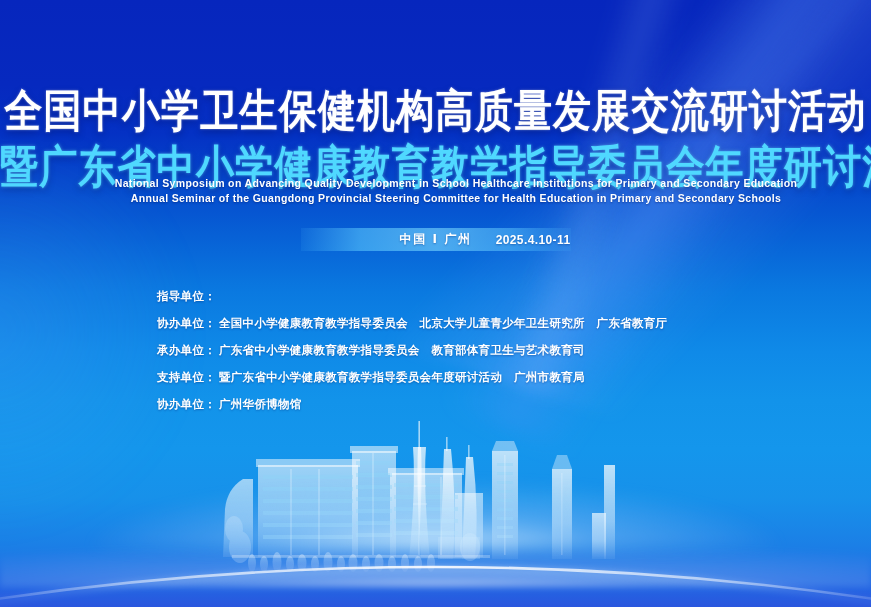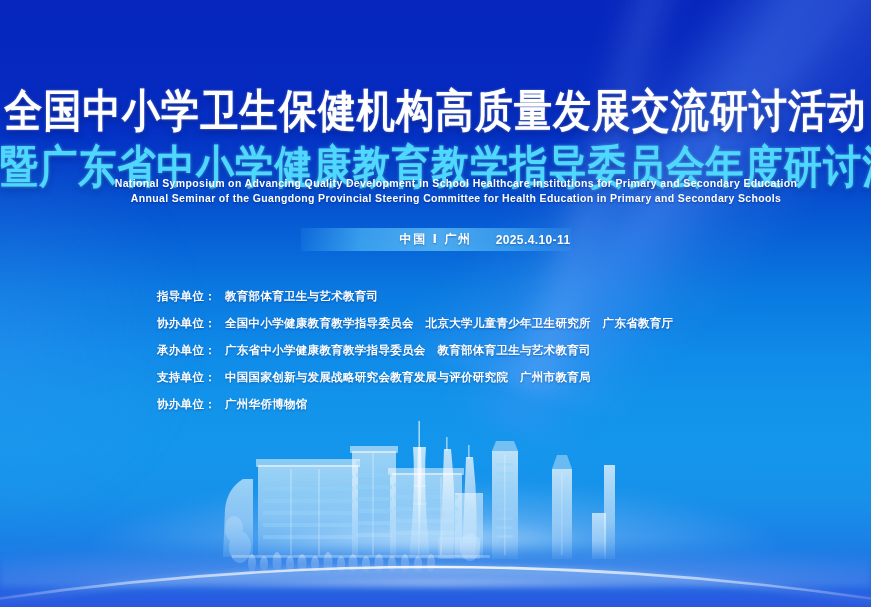--- a/index.html
+++ b/index.html
@@ -177,21 +177,21 @@
   }
   .org-label, .org-value {
     color:#ffffff;
     font-family:"DejaVu Sans","Liberation Sans", sans-serif;
     font-weight:bold;
     font-size:11.5px;
     line-height:16px;
     letter-spacing:0.3px;
     text-shadow:0 1px 2px rgba(0,35,115,0.42);
   }
-  .org-label { margin-right:9px; }
+  .org-label { margin-right:3px; }
 </style>
 </head>
 <body>
 
 <div id="poster">
 
   <div class="sweep sweep-a"></div>
   <div class="sweep sweep-b"></div>
   <div class="sweep sweep-c"></div>
   <div class="sweep sweep-left"></div>
@@ -380,33 +380,32 @@
     </div>
 
     <div class="date-badge">
       <span class="badge-loc">中国 I 广州</span>
       <span class="badge-date">2025.4.10-11</span>
     </div>
 
     <div class="orgs">
       <div class="org-row">
         <span class="org-label">指导单位：</span>
-        <span class="org-value">教育部体育卫生与艺术教育司</span>
       </div>
       <div class="org-row">
         <span class="org-label">协办单位：</span>
         <span class="org-value">全国中小学健康教育教学指导委员会　北京大学儿童青少年卫生研究所　广东省教育厅</span>
       </div>
       <div class="org-row">
         <span class="org-label">承办单位：</span>
         <span class="org-value">广东省中小学健康教育教学指导委员会　教育部体育卫生与艺术教育司</span>
       </div>
       <div class="org-row">
         <span class="org-label">支持单位：</span>
-        <span class="org-value">中国国家创新与发展战略研究会教育发展与评价研究院　广州市教育局</span>
+        <span class="org-value">暨广东省中小学健康教育教学指导委员会年度研讨活动　广州市教育局</span>
       </div>
       <div class="org-row">
         <span class="org-label">协办单位：</span>
         <span class="org-value">广州华侨博物馆</span>
       </div>
     </div>
 
   </div>
 </div>
 

